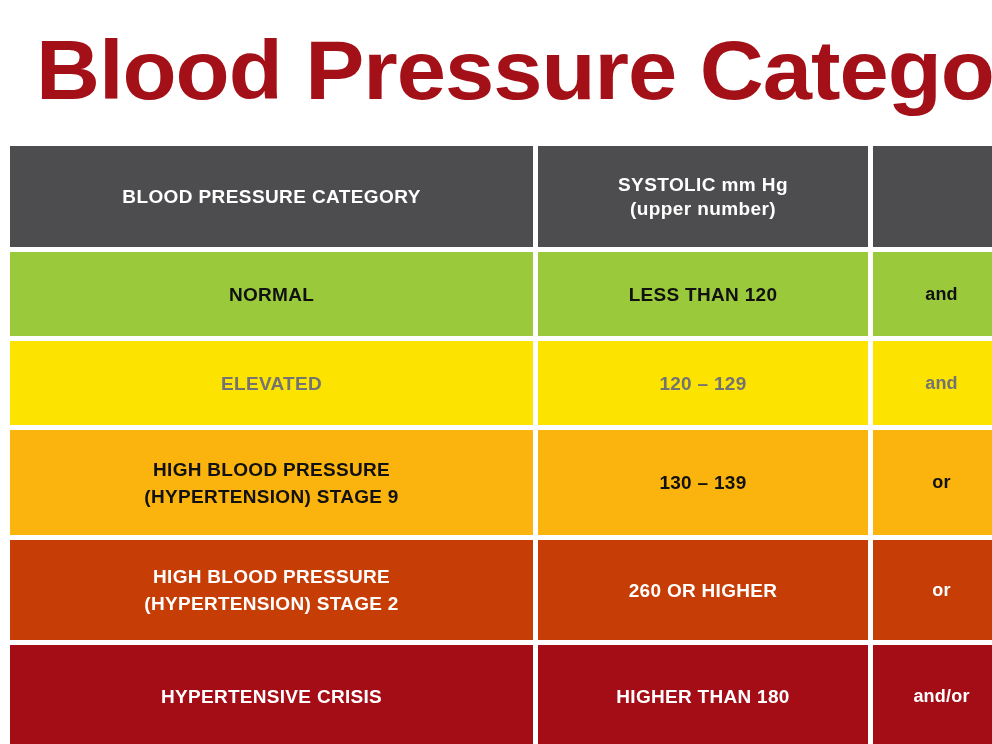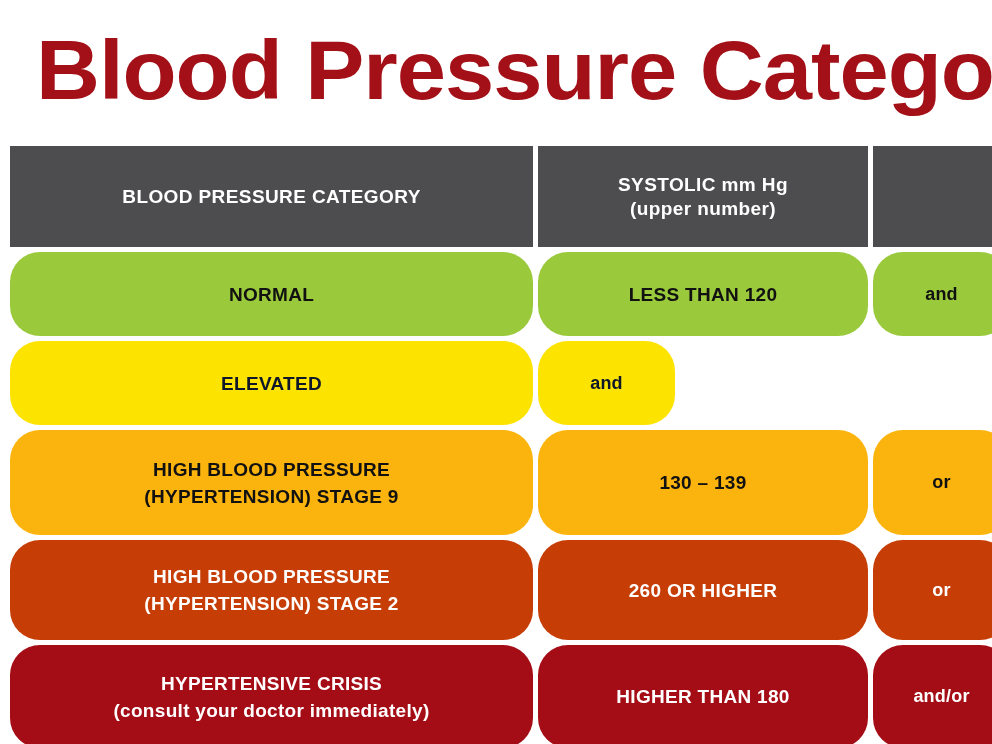--- a/index.html
+++ b/index.html
@@ -81,28 +81,27 @@
     font-size: 19px;
     font-weight: bold;
     line-height: 24px;
     letter-spacing: 0.4px;
   }
 
   
   .row-data .cell {
     font-weight: bold;
     line-height: 27px;
-    border-radius: 30px;
   }
   .row-data .col-category { font-size: 19px; letter-spacing: 0.3px; }
   .row-data .col-systolic { font-size: 19px; letter-spacing: 0.3px; text-align: center; }
   .row-data .col-conj     { font-size: 18px; letter-spacing: 0.2px; }
 
   .h-normal .cell   { height: 84px; background: #9ACA3C; color: #111111; }
-  .h-elevated .cell { height: 84px; background: #FCE300; color: #0f172a; }
+  .h-elevated .cell { height: 84px; background: #FCE300; color: #737373; }
   .h-stage1 .cell   { height: 105px; background: #FBB40D; color: #111111; }
   .h-stage2 .cell   { height: 100px; background: #C63D06; color: #FFFFFF; }
   .h-crisis .cell   { height: 103px; background: #A50D16; color: #FFFFFF; }
 
   .line2 { font-weight: bold; }
   .subline {
     font-weight: bold;
     text-transform: none;
   }
   .stack { display: block; }
@@ -140,20 +139,21 @@
       <div class="cell col-conj">and</div>
     </div>
 
     <div class="bp-row row-data h-elevated">
       <div class="cell col-category">
         <div>
           <span class="stack">ELEVATED</span>
           <span class="stack line2"></span>
         </div>
       </div>
+      <div class="cell col-systolic">120 – 129</div>
       <div class="cell col-conj">and</div>
     </div>
 
     <div class="bp-row row-data h-stage1">
       <div class="cell col-category">
         <div>
           <span class="stack">HIGH BLOOD PRESSURE</span>
           <span class="stack line2">(HYPERTENSION) STAGE 9</span>
         </div>
       </div>
@@ -169,21 +169,20 @@
         </div>
       </div>
       <div class="cell col-systolic">260 OR HIGHER</div>
       <div class="cell col-conj">or</div>
     </div>
 
     <div class="bp-row row-data h-crisis">
       <div class="cell col-category">
         <div>
           <span class="stack">HYPERTENSIVE CRISIS</span>
-          <span class="stack line2">(consult your doctor immediately)</span>
         </div>
       </div>
       <div class="cell col-systolic">HIGHER THAN 180</div>
       <div class="cell col-conj">and/or</div>
     </div>
 
   </div>
 </div>
 
 </body></html>

